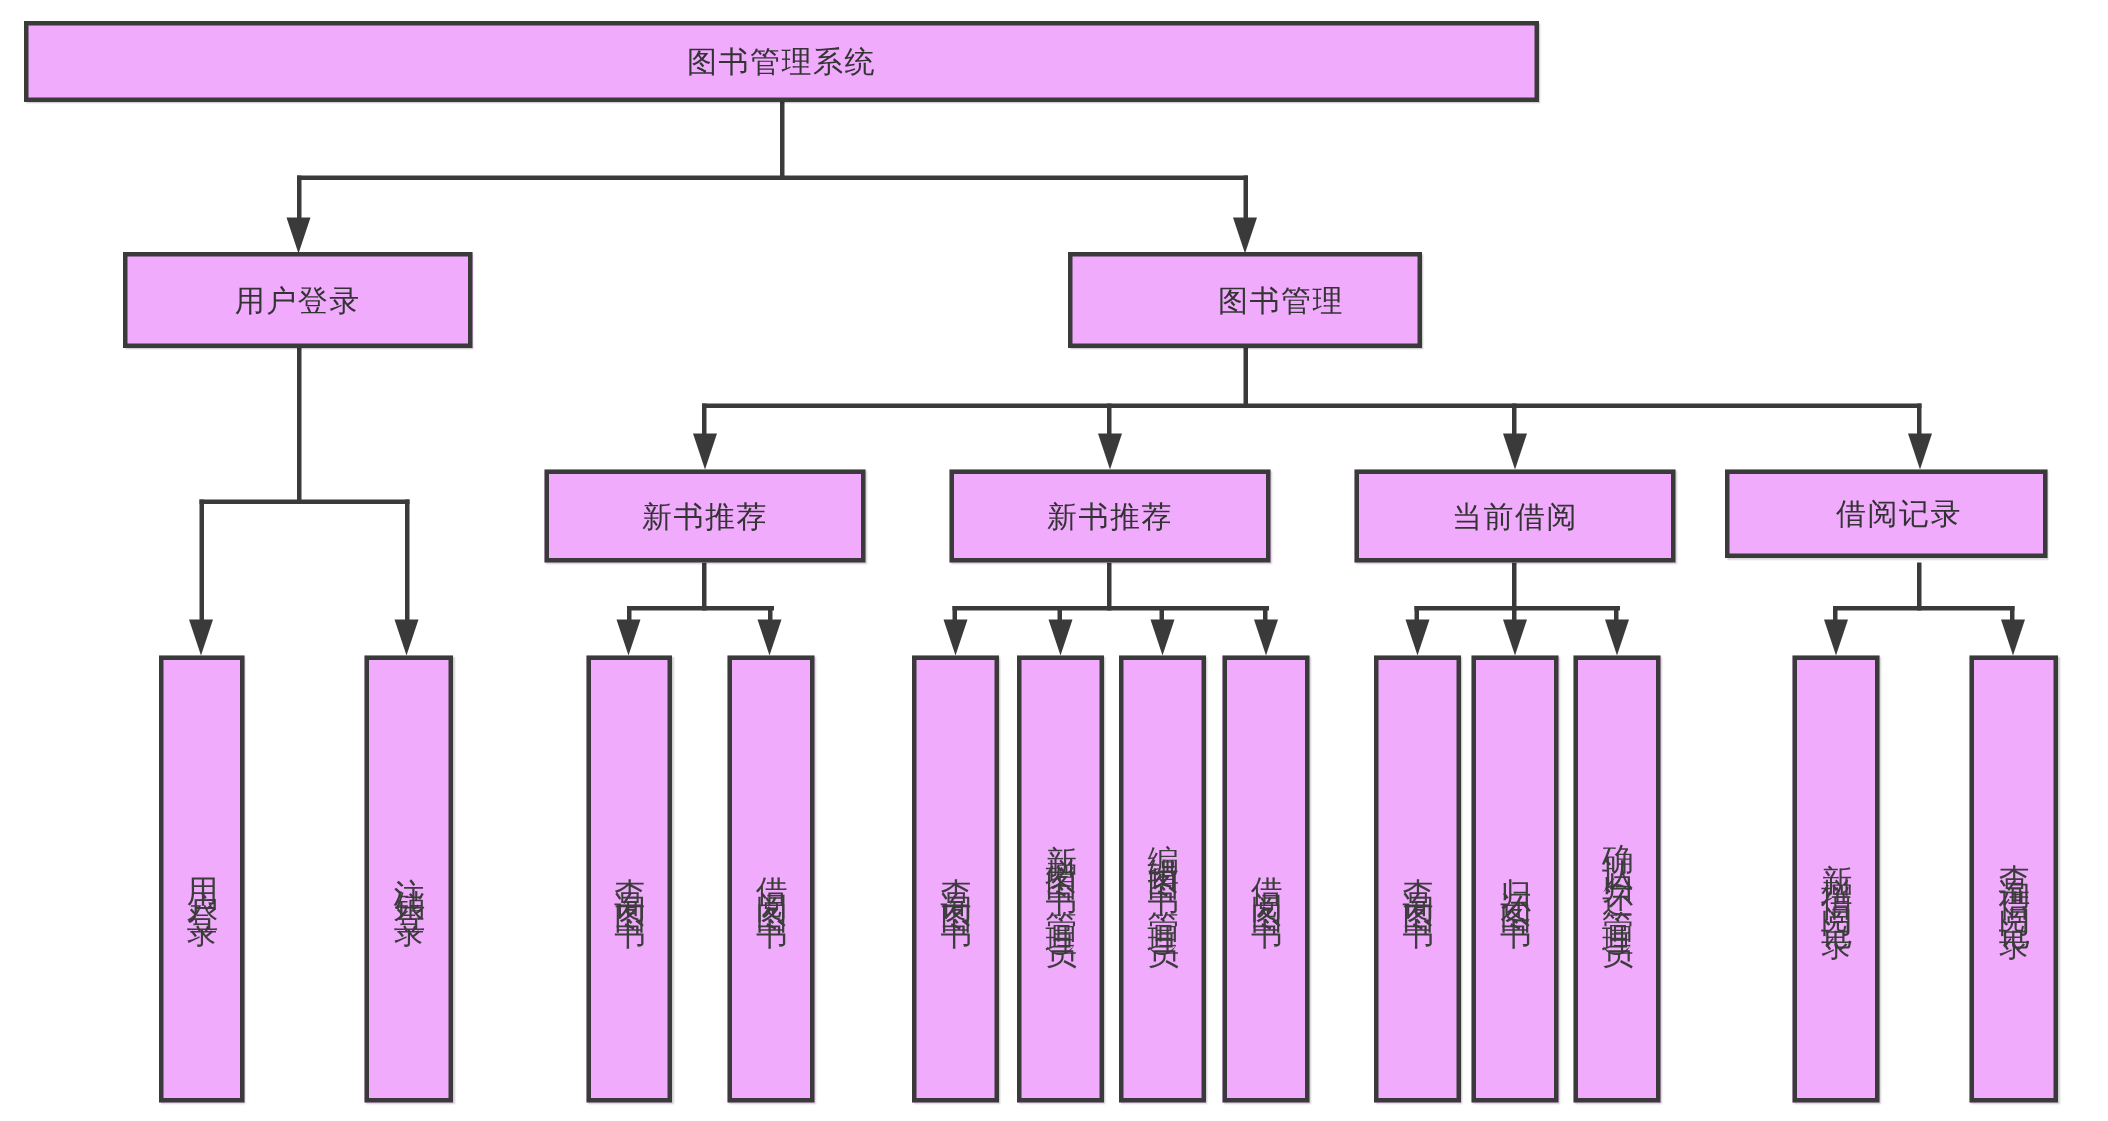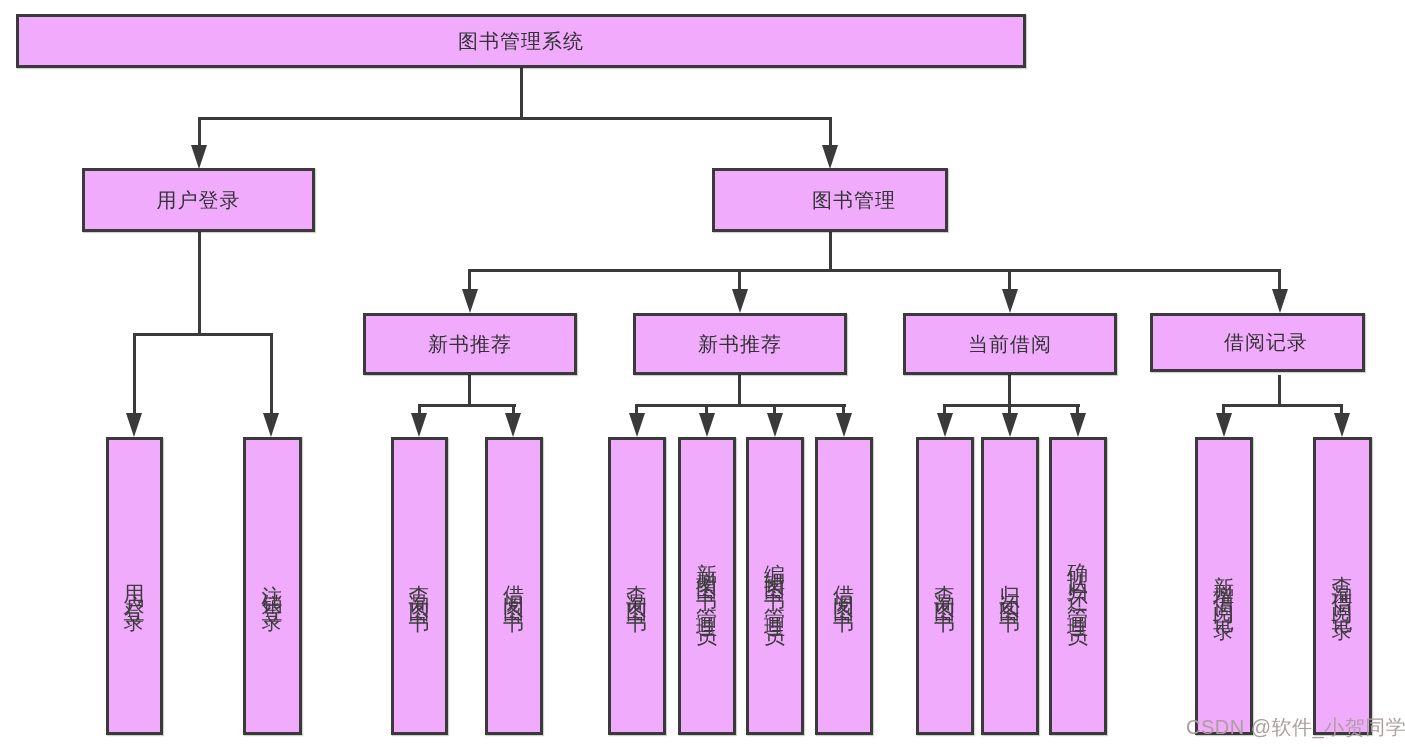--- a/index.html
+++ b/index.html
@@ -181,15 +181,14 @@
   <div class="arrow" style="left:1002px; top:413px;"></div>
   <div class="arrow" style="left:1070px; top:413px;"></div>
 
   <div class="line" style="left:1278px; top:375px; width:3px;   height:32px;"></div>
   <div class="line" style="left:1222px; top:404px; width:121px; height:3px;"></div>
   <div class="line" style="left:1222px; top:404px; width:3px; height:12px;"></div>
   <div class="line" style="left:1340px; top:404px; width:3px; height:12px;"></div>
   <div class="arrow" style="left:1216px; top:413px;"></div>
   <div class="arrow" style="left:1334px; top:413px;"></div>
 
-  <div class="watermark">CSDN @软件_小贺同学</div>
 
 </div>
 
 </body></html>

